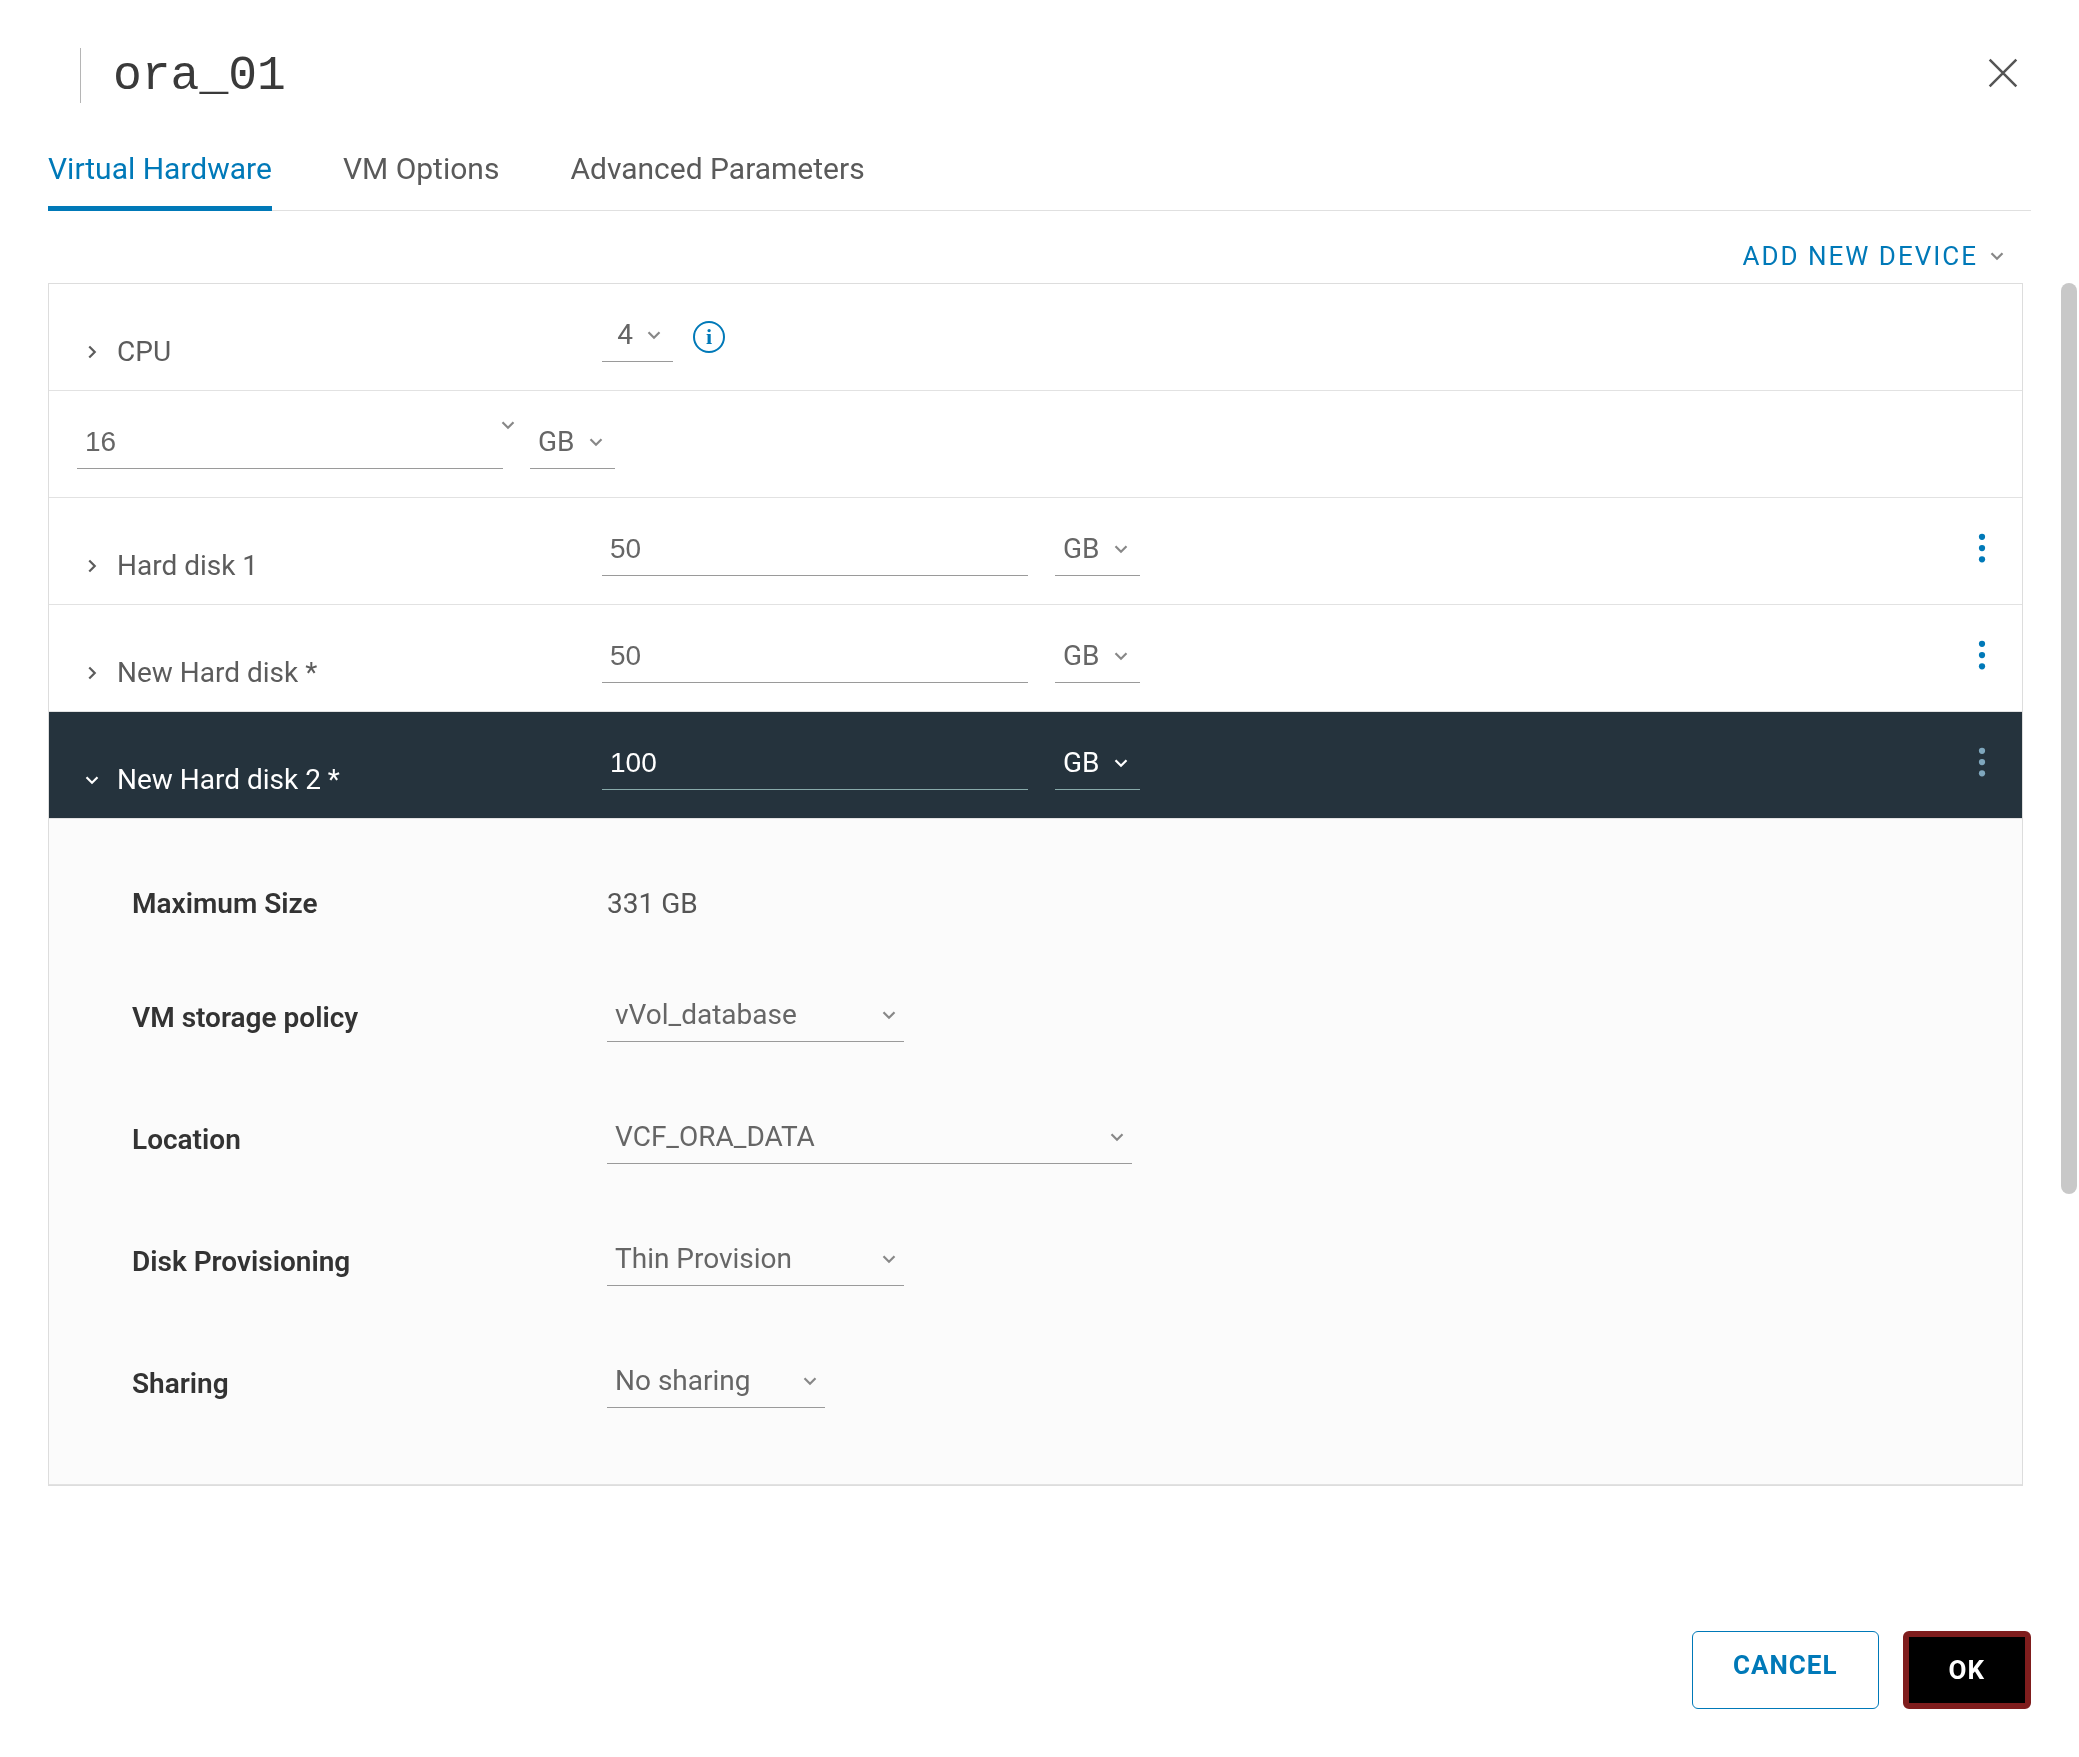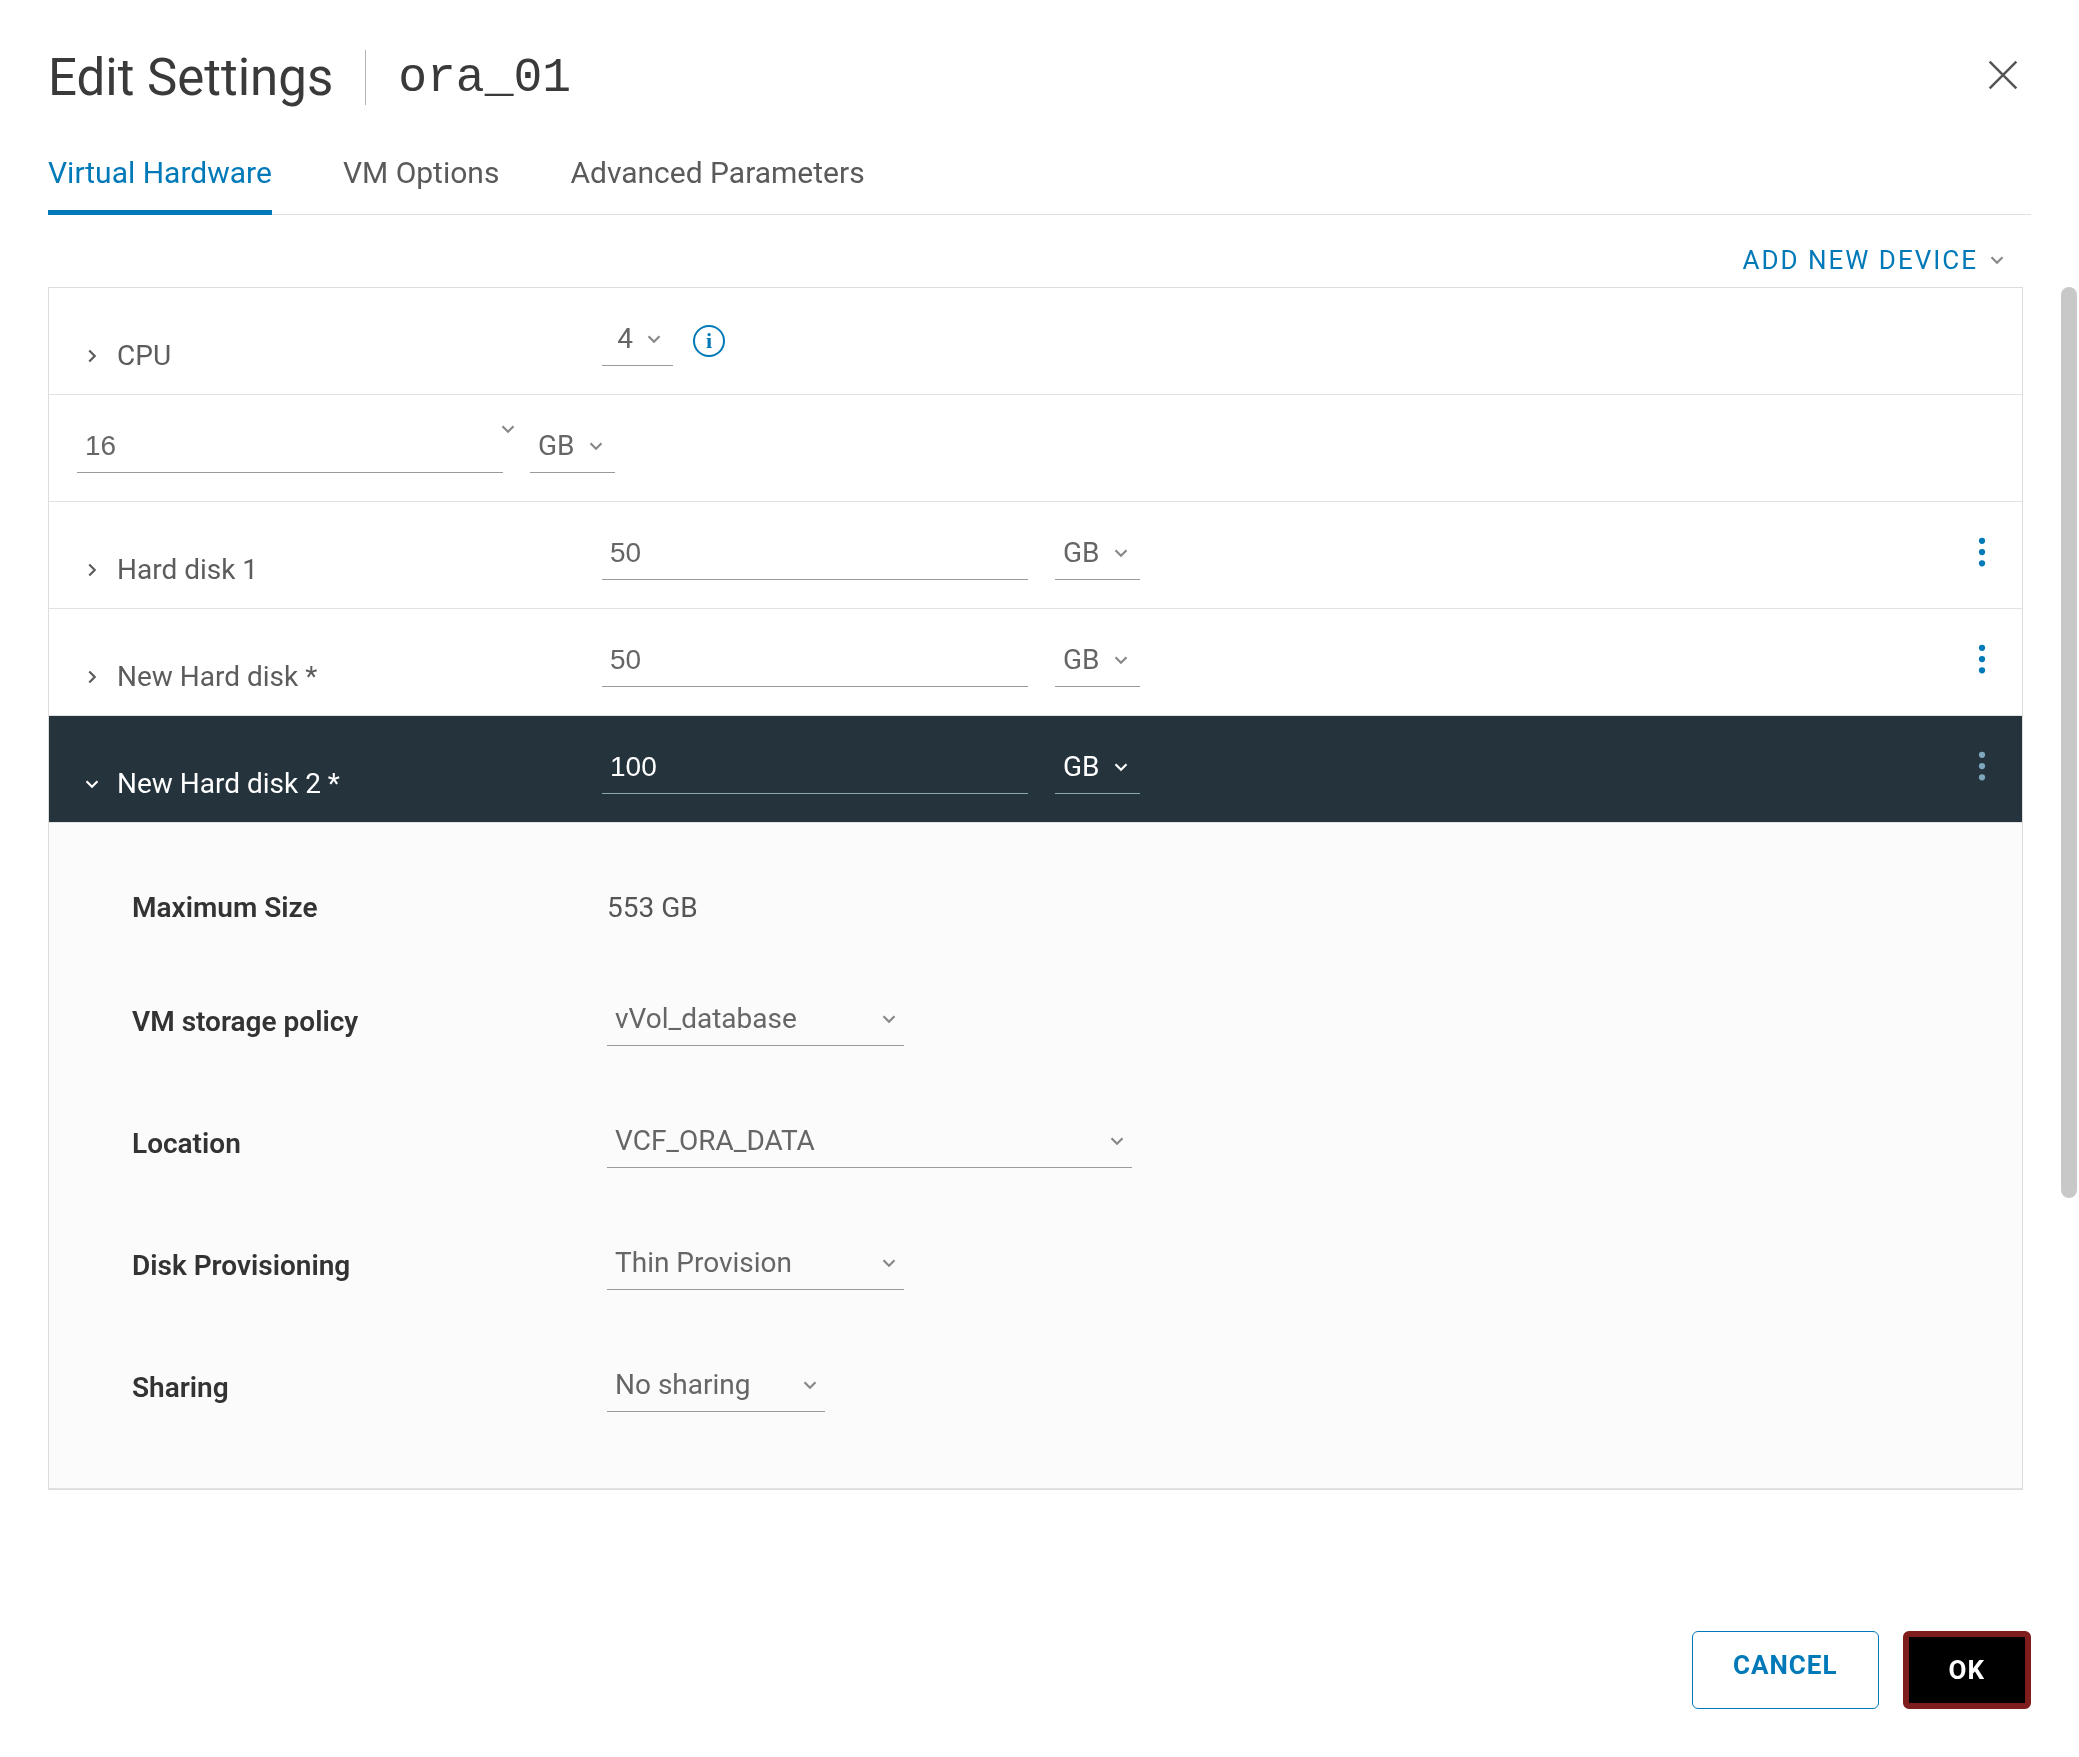--- a/index.html
+++ b/index.html
@@ -265,21 +265,20 @@
     color: #fff;
     border: 6px solid #7f1d1d;
   }
 </style>
 </head>
 <body>
 
 <div class="dialog">
 
   <div class="header">
-    <div class="title">Edit Settings</div>
     <div class="divider"></div>
     <div class="subtitle">ora_01</div>
     <div class="close">
       <svg viewBox="0 0 24 24" fill="none" stroke="currentColor" stroke-width="1.5">
           <path d="M4 4 L20 20 M20 4 L4 20"></path>
         </svg>
     </div>
   </div>
 
   <div class="tabs-wrap">
@@ -431,21 +430,21 @@
           <div class="kebab"><svg viewBox="0 0 6 24" fill="currentColor">
                 <circle cx="3" cy="3" r="2.5"></circle>
                 <circle cx="3" cy="12" r="2.5"></circle>
                 <circle cx="3" cy="21" r="2.5"></circle>
               </svg></div>
         </div>
 
         <div class="expanded">
           <div class="prop-row">
             <div class="prop-label">Maximum Size</div>
-            <div class="prop-val">553 GB</div>
+            <div class="prop-val">331 GB</div>
           </div>
           <div class="prop-row">
             <div class="prop-label">VM storage policy</div>
             <div class="sel-box med">
               <span>vVol_database</span>
               <span class="chev">
                   <svg viewBox="0 0 24 24" fill="none" stroke="currentColor" stroke-width="2.4">
                     <path d="M6 9l6 6 6-6"></path>
                   </svg>
                 </span>

